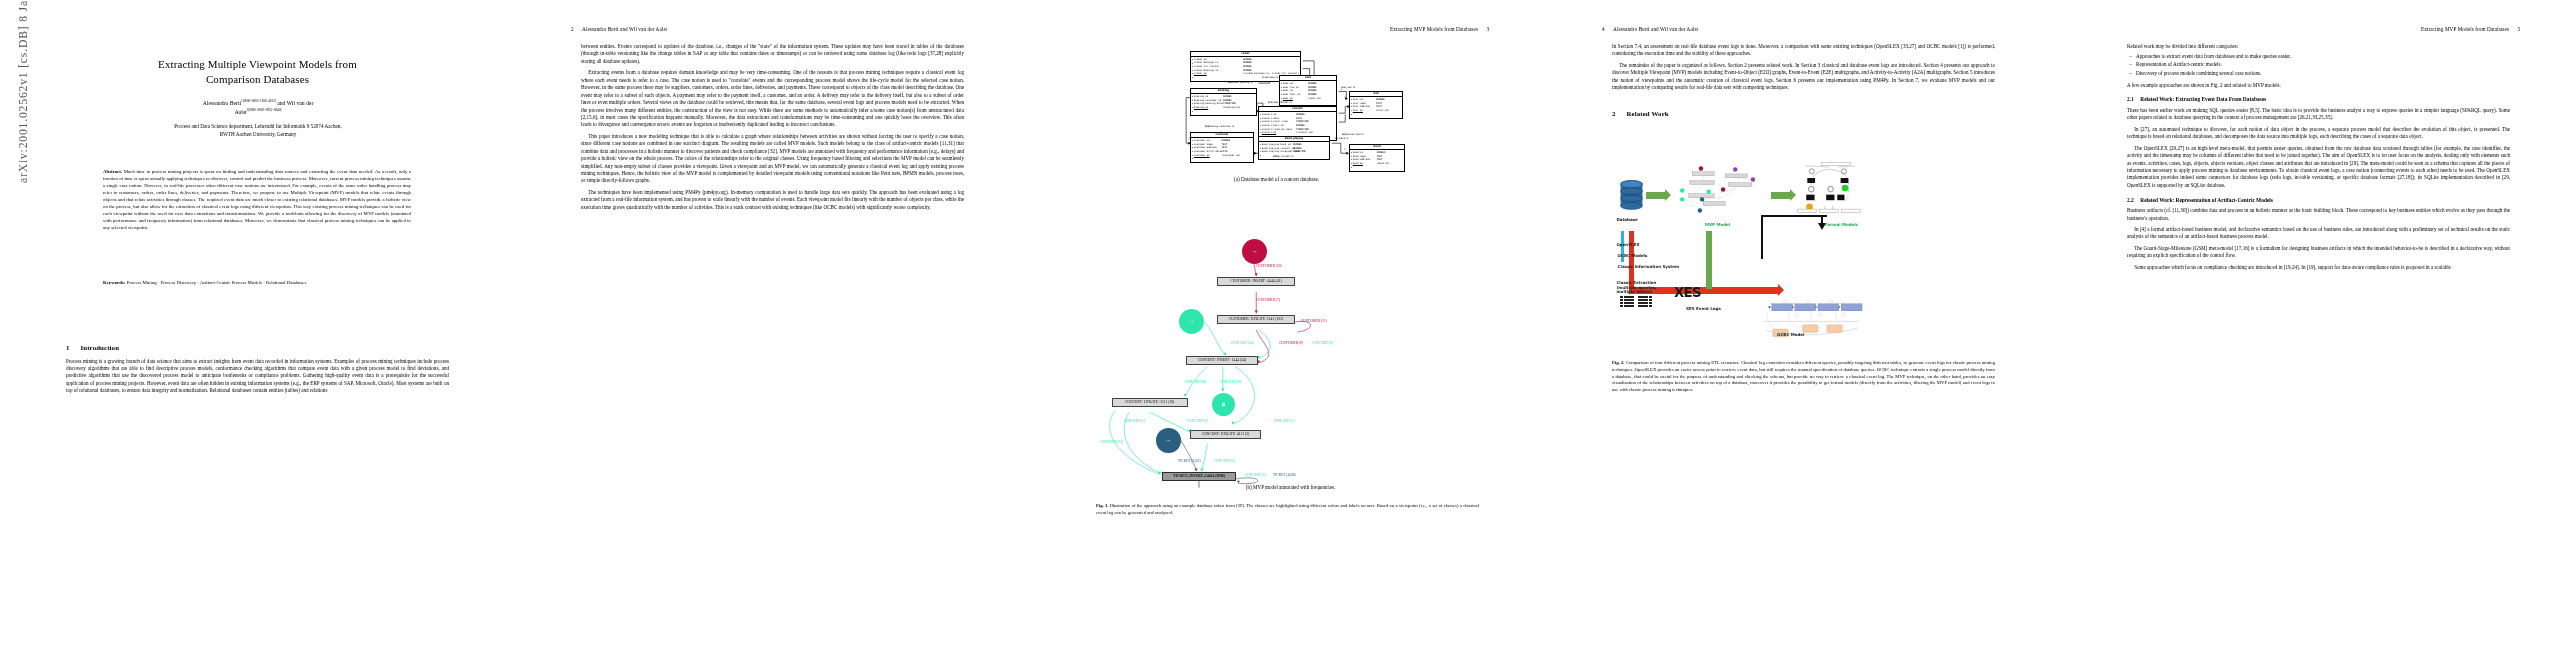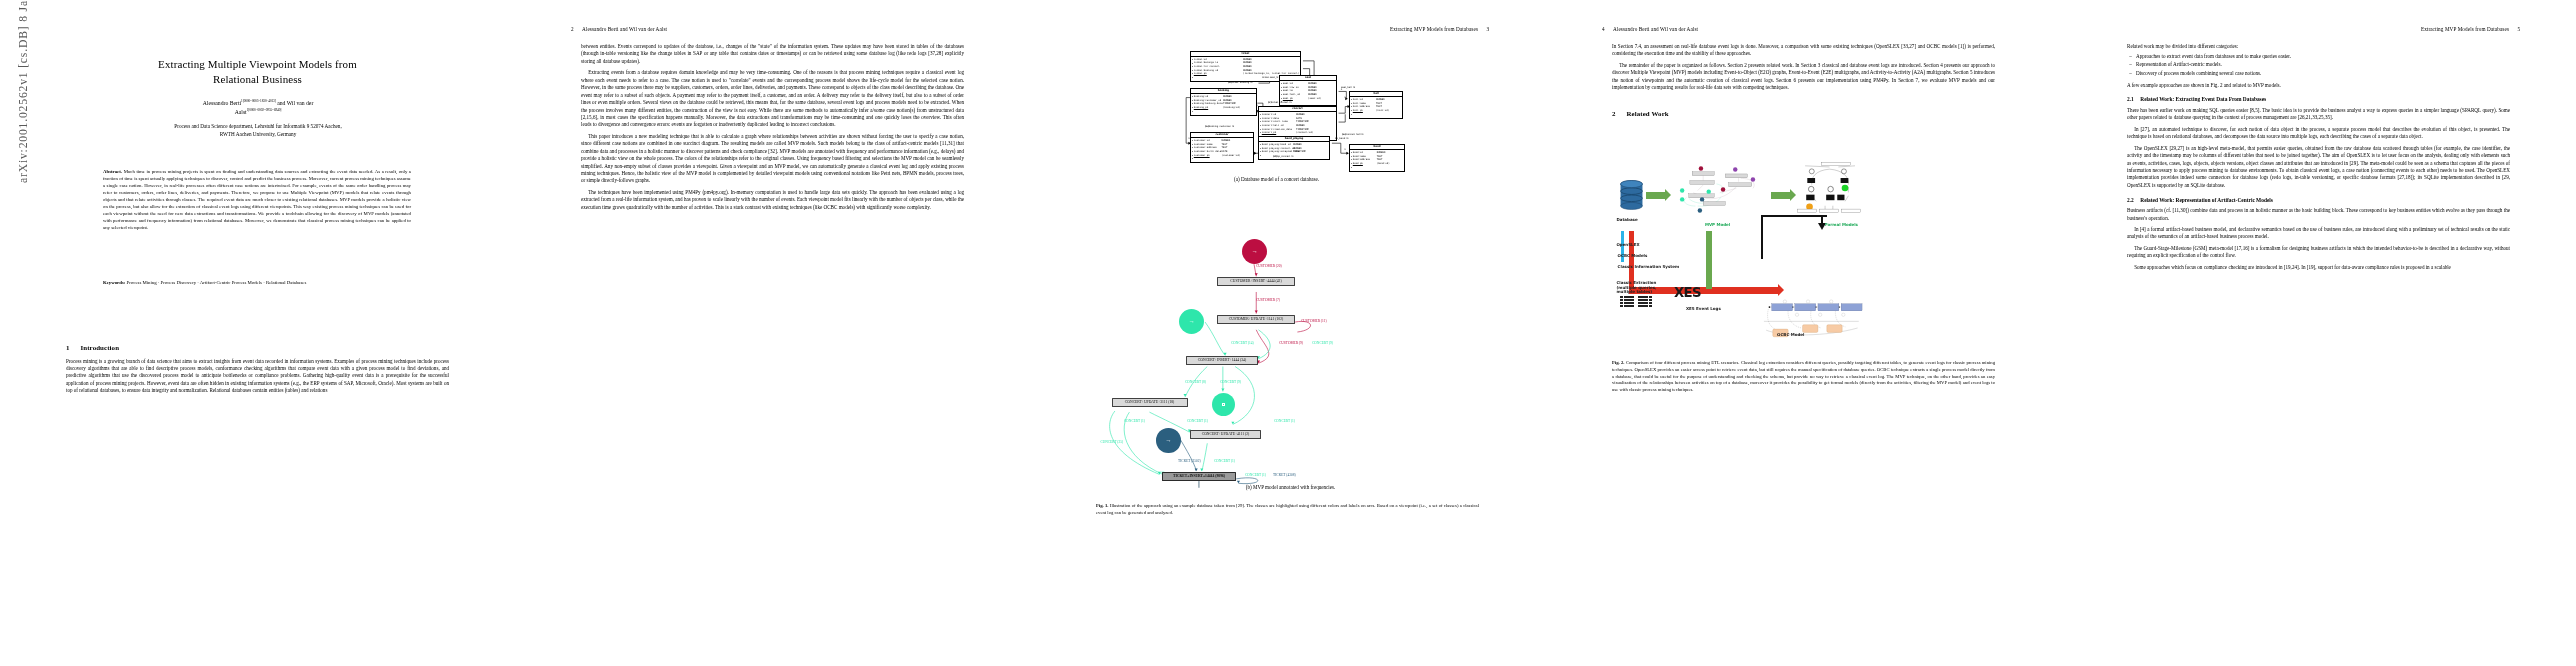--- a/index.html
+++ b/index.html
@@ -280,21 +280,21 @@
 </head>
 <body>
 
 <div class="sheet">
 
   <div class="page" id="page-1">
     <div class="arxiv-stamp">arXiv:2001.02562v1  [cs.DB]  8 Jan 2020</div>
 
     <h1 class="title">
       <span>Extracting Multiple Viewpoint Models from</span><br>
-      <span>Relational Business</span>
+      <span>Comparison Databases</span>
     </h1>
 
     <div class="authors">
       <span>Alessandro Berti</span><span class="orcid">1[0000−0003−1830−4013]</span><span> and Wil van der</span><br>
       <span>Aalst</span><span class="orcid">1[0000−0002−0955−6940]</span>
     </div>
 
     <div class="affil">
       <span>Process and Data Science department, Lehrstuhl fur Informatik 9 52074 Aachen,</span><br>
       <span>RWTH Aachen University, Germany</span>

